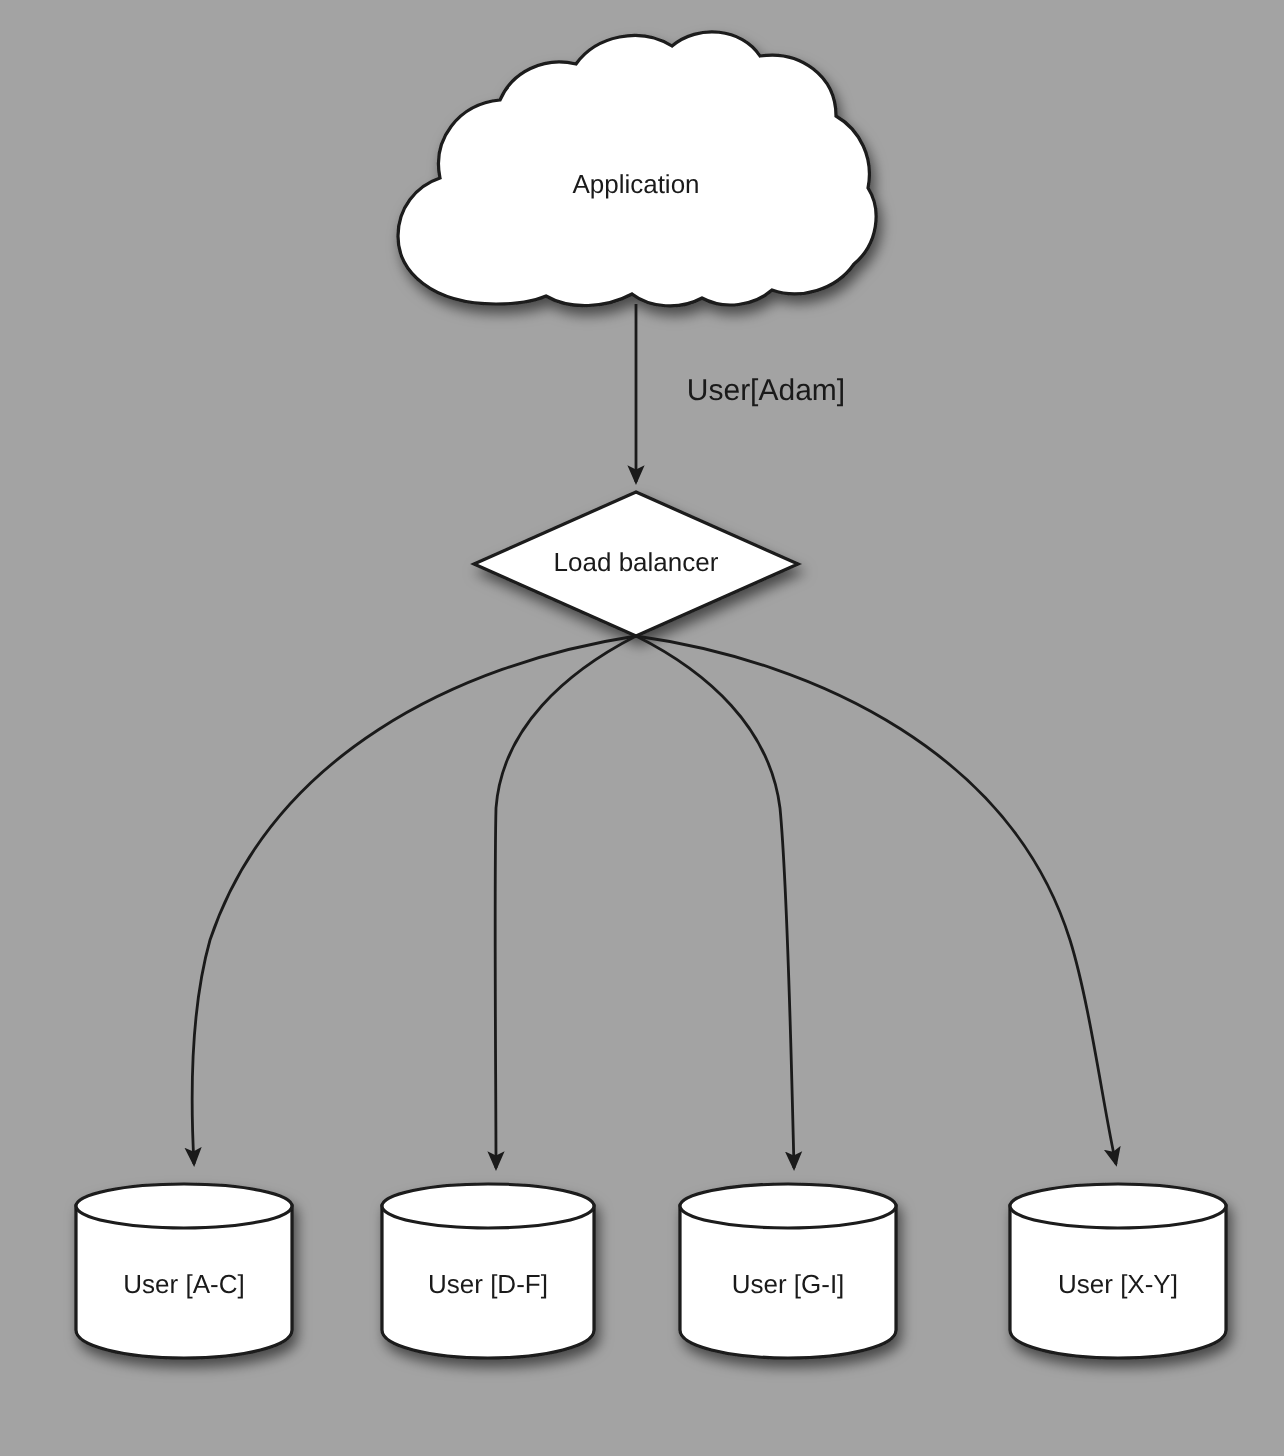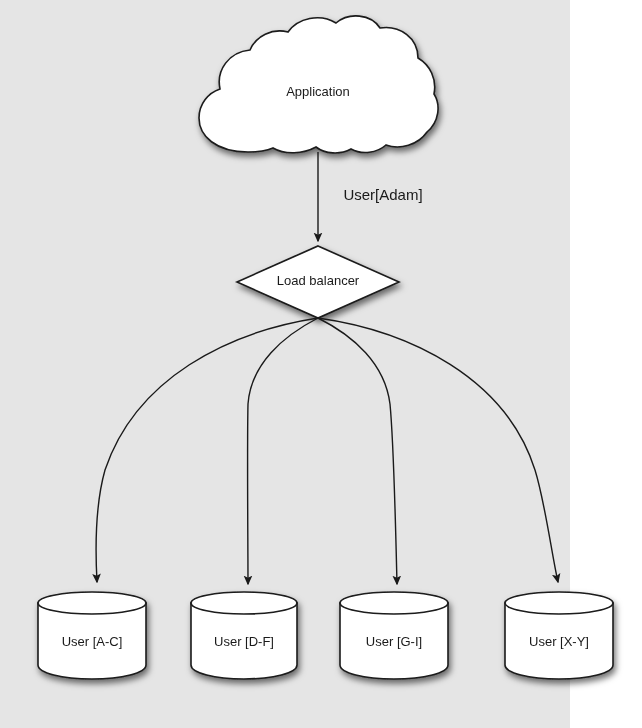--- a/index.html
+++ b/index.html
@@ -8,23 +8,23 @@
     background: #ffffff;
   }
   body {
     width: 642px;
     height: 728px;
     font-family: "Liberation Sans", sans-serif;
     overflow: hidden;
   }
   #diagram-canvas {
     position: relative;
-    width: 570px;
+    width: 642px;
     height: 728px;
-    background: #e5e5e5;
+    background: #a3a3a3;
   }
   #diagram-svg {
     position: absolute;
     top: 0;
     left: 0;
     width: 642px;
     height: 728px;
   }
   .node-label {
     font-family: "Liberation Sans", sans-serif;

